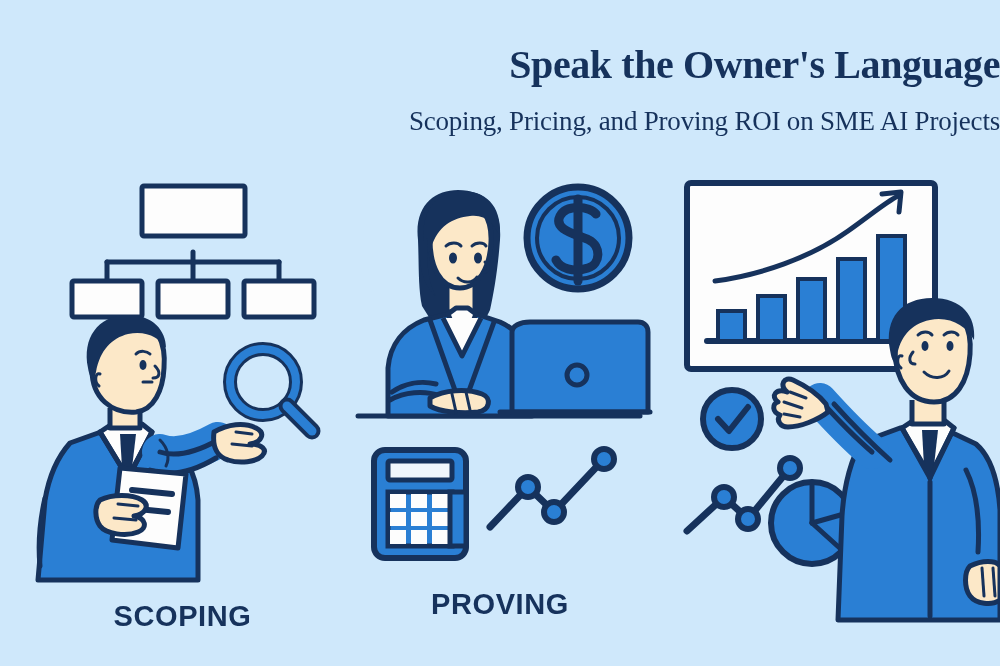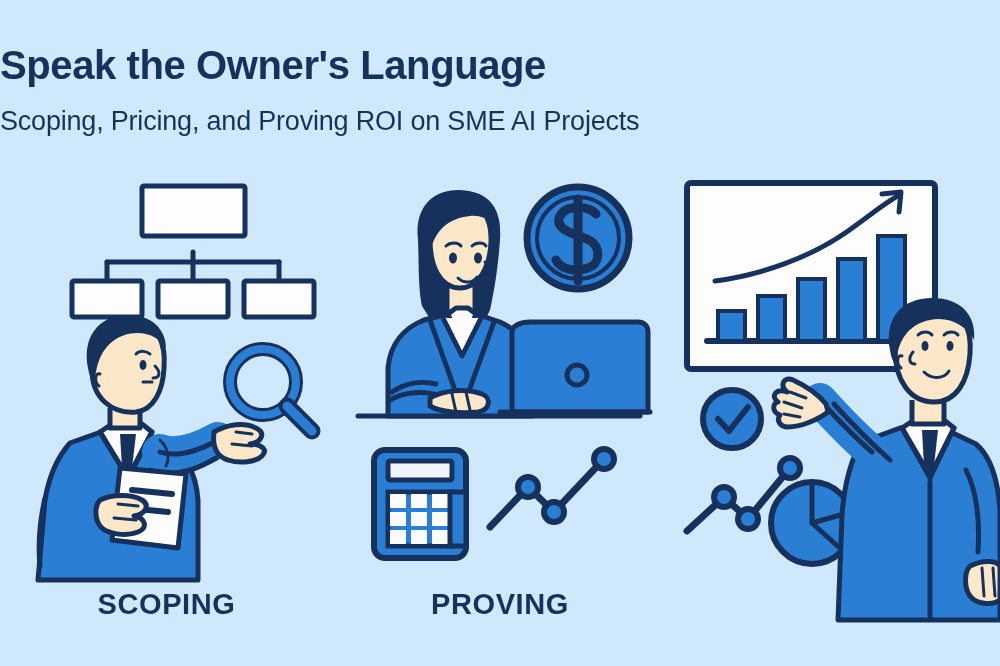--- a/index.html
+++ b/index.html
@@ -5,38 +5,38 @@
 <style>
   html,body{margin:0;padding:0;}
   body{
     width:1000px;height:666px;
     background:#cfe8fb;
     font-family:"Liberation Sans", sans-serif;
     overflow:hidden;
     position:relative;
   }
   #stage{position:absolute;inset:0;width:1000px;height:666px;}
-  .hdr{position:absolute;left:0;right:0;text-align:left;}
+  .hdr{position:absolute;left:0;right:0;text-align:right;font-family:Liberation Serif, serif;}
   #title{
     top:44px;
     font-size:40px;font-weight:bold;letter-spacing:-0.4px;
     color:#16325c;line-height:1.05;
   }
   #subtitle{
     top:107px;
     font-size:27px;font-weight:normal;letter-spacing:-0.2px;
     color:#16325c;line-height:1.05;
   }
   .panel-label{
     position:absolute;
     font-size:29px;font-weight:bold;letter-spacing:0.6px;
     color:#16325c;text-align:center;
     top:588px;
   }
-  #label-scoping{left:0px;width:333px;}
+  #label-scoping{left:16px;width:333px;margin-top:12px;}
   #label-pricing{left:333px;width:334px;}
   #label-roi{left:667px;width:333px;}
   svg{display:block;}
   #art{position:absolute;left:0;top:0;}
 </style>
 </head>
 <body>
 
 <div id="stage">
 

